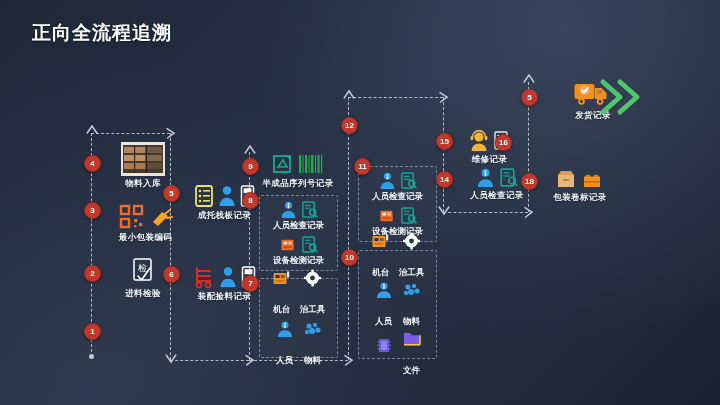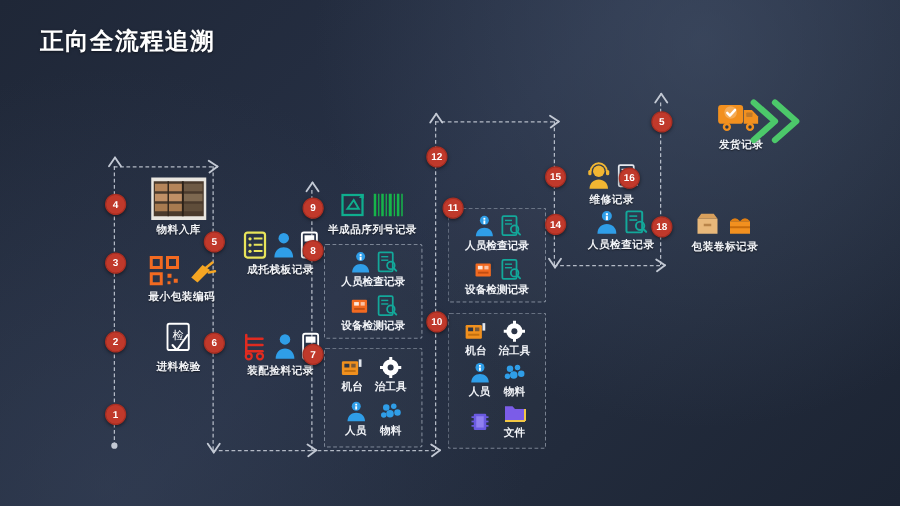--- a/index.html
+++ b/index.html
@@ -60,21 +60,21 @@
     border-radius:2px;
     background:rgba(255,255,255,0.018);
   }
   .gbox-inner{
     position:absolute;inset:0;
     display:flex;flex-direction:column;align-items:center;justify-content:center;
     gap:3px;
   }
   .grow{display:flex;align-items:center;justify-content:center;gap:8px;}
   .cell{display:flex;flex-direction:column;align-items:center;}
-  .cell .lbl{color:#f2f4f8;font-size:8.5px;font-weight:bold;white-space:nowrap;margin-top:1px;}
+  .cell .lbl{color:#f2f4f8;font-size:8.5px;font-weight:bold;white-space:nowrap;margin-top:17px;}
   .pairrow{display:flex;align-items:center;justify-content:center;gap:4px;}
   .pairlbl{color:#f2f4f8;font-size:8.5px;font-weight:bold;white-space:nowrap;margin-top:1px;text-align:center;}
   .chev{position:absolute;}
   svg{display:block;overflow:visible;}
 </style>
 </head>
 <body>
 
 <div id="stage">
 

